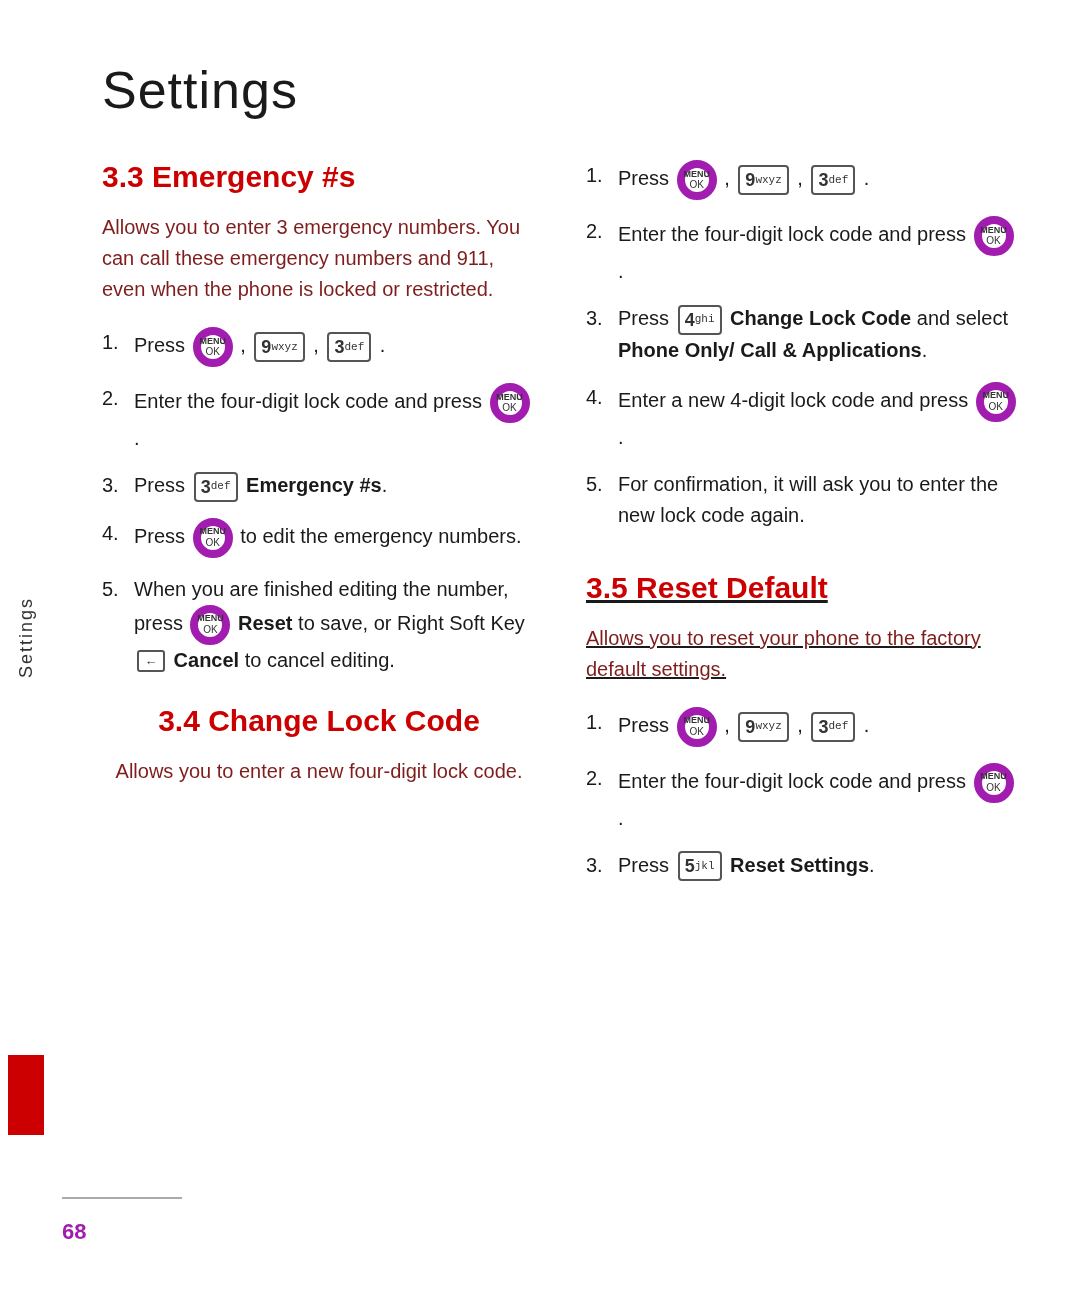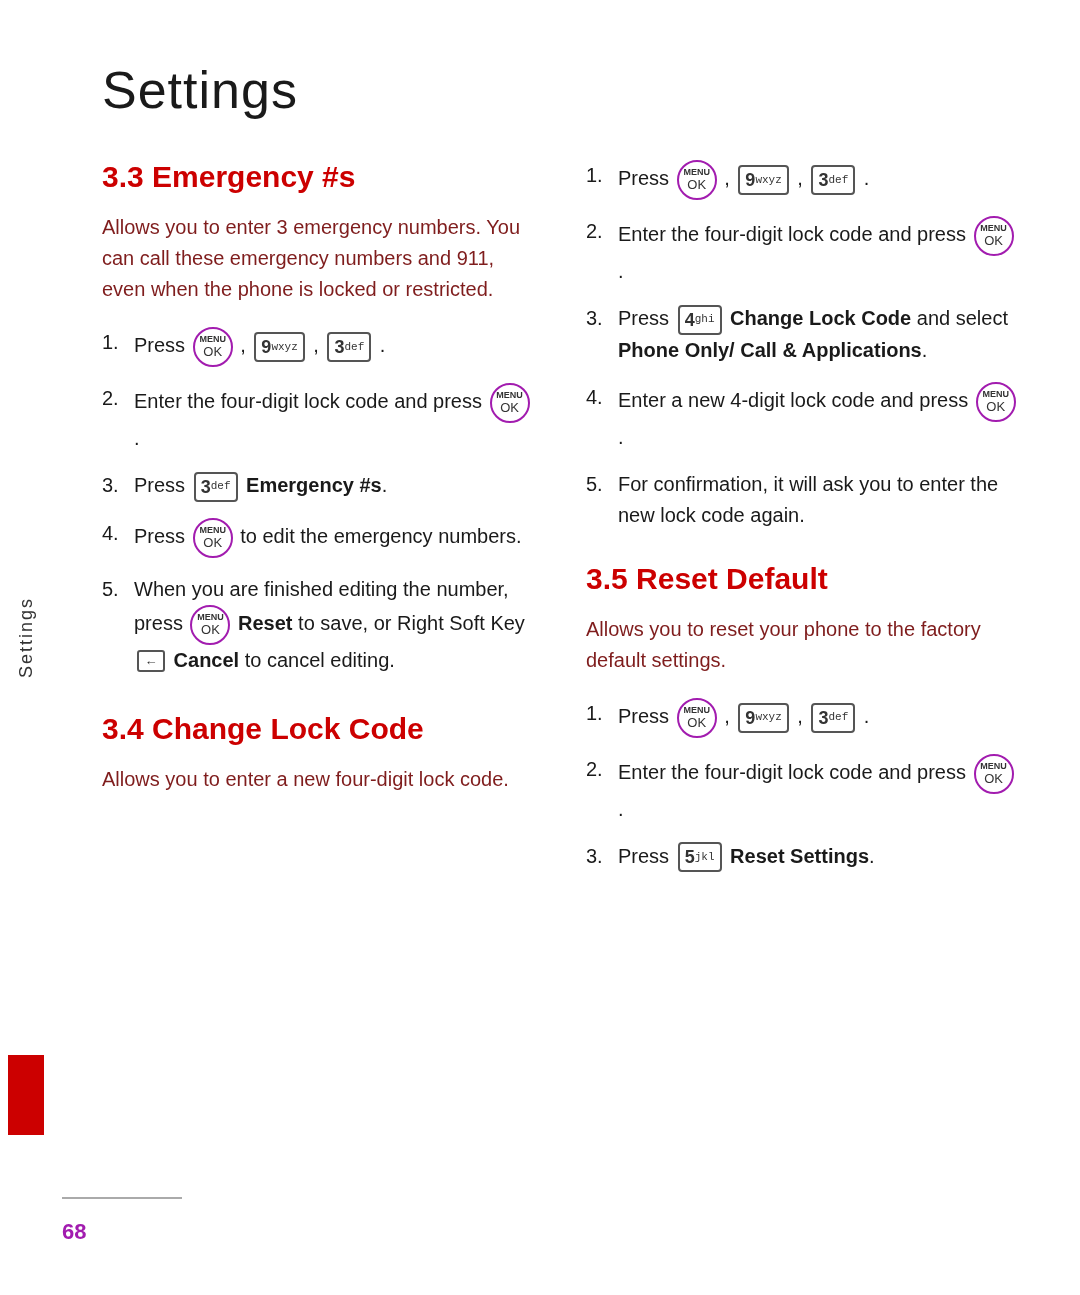--- a/index.html
+++ b/index.html
@@ -154,34 +154,34 @@
       color: #a21caf;
     }
     
     .menu-ok {
       display: inline-flex;
       flex-direction: column;
       align-items: center;
       justify-content: center;
       width: 40px;
       height: 40px;
-      border: 2px solid #a21caf;
+      border: 8px solid #a21caf;
       border-radius: 50%;
       vertical-align: middle;
       margin: 0 2px;
       line-height: 1;
     }
     .menu-ok .m-top {
       font-size: 9px;
       font-weight: 700;
       color: #333;
       line-height: 1.1;
     }
     .menu-ok .m-bottom {
-      font-size: 13px;
+      font-size: 10px;
       font-weight: 400;
       color: #333;
       line-height: 1.1;
     }
   </style>
 </head>
 <body>
 
 <div class="page-container">
 
@@ -266,21 +266,21 @@
               <span class="m-top">MENU</span>
               <span class="m-bottom">OK</span>
             </span>
             <span class="bold-text">Reset</span>
             to save, or Right Soft Key
             <span class="soft-key-icon">←</span>
             <span class="bold-text">Cancel</span> to cancel editing.
           </span>
         </div>
 
-        <div style="margin-top: 36px;">
+        <div style="margin-top: 28px; text-align: center;">
           <div class="section-heading">3.4 Change Lock Code</div>
           <div class="desc-text">Allows you to enter a new four-digit lock code.</div>
         </div>
 
         <div style="position: absolute; bottom: 50px; left: 62px;">
           <div class="divider"></div>
           <div class="page-number">68</div>
         </div>
 
       </div>
@@ -345,21 +345,21 @@
           </span>
         </div>
 
         <div class="step">
           <span class="step-num">5.</span>
           <span class="step-content">
             For confirmation, it will ask you to enter the new lock code again.
           </span>
         </div>
 
-        <div style="margin-top: 31px;">
+        <div style="margin-top: 40px; text-decoration: underline;">
           <div class="section-heading">3.5 Reset Default</div>
           <div class="desc-text">Allows you to reset your phone to the factory default settings.</div>
         </div>
 
         <div class="step">
           <span class="step-num">1.</span>
           <span class="step-content">
             Press
             <span class="menu-ok">
               <span class="m-top">MENU</span>

